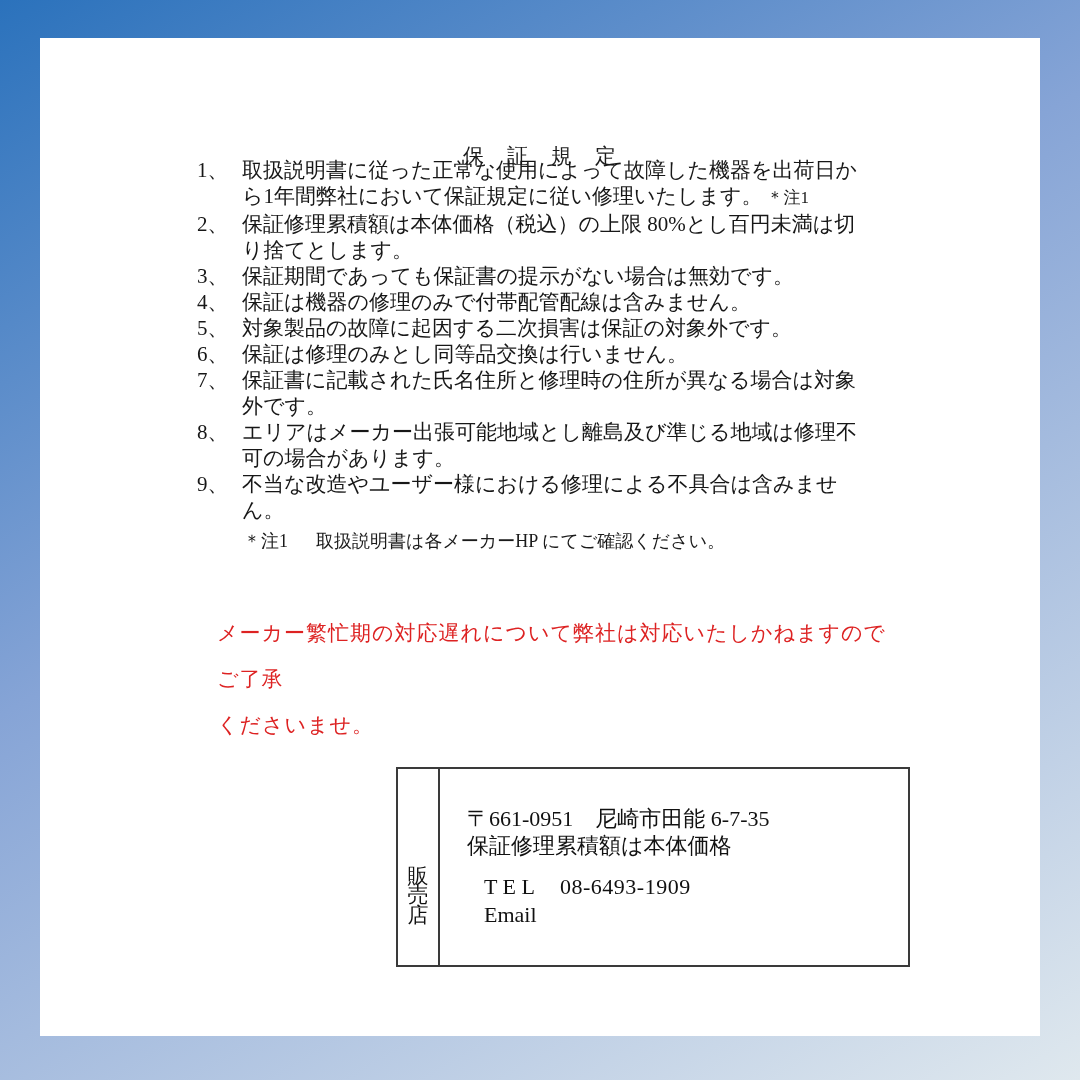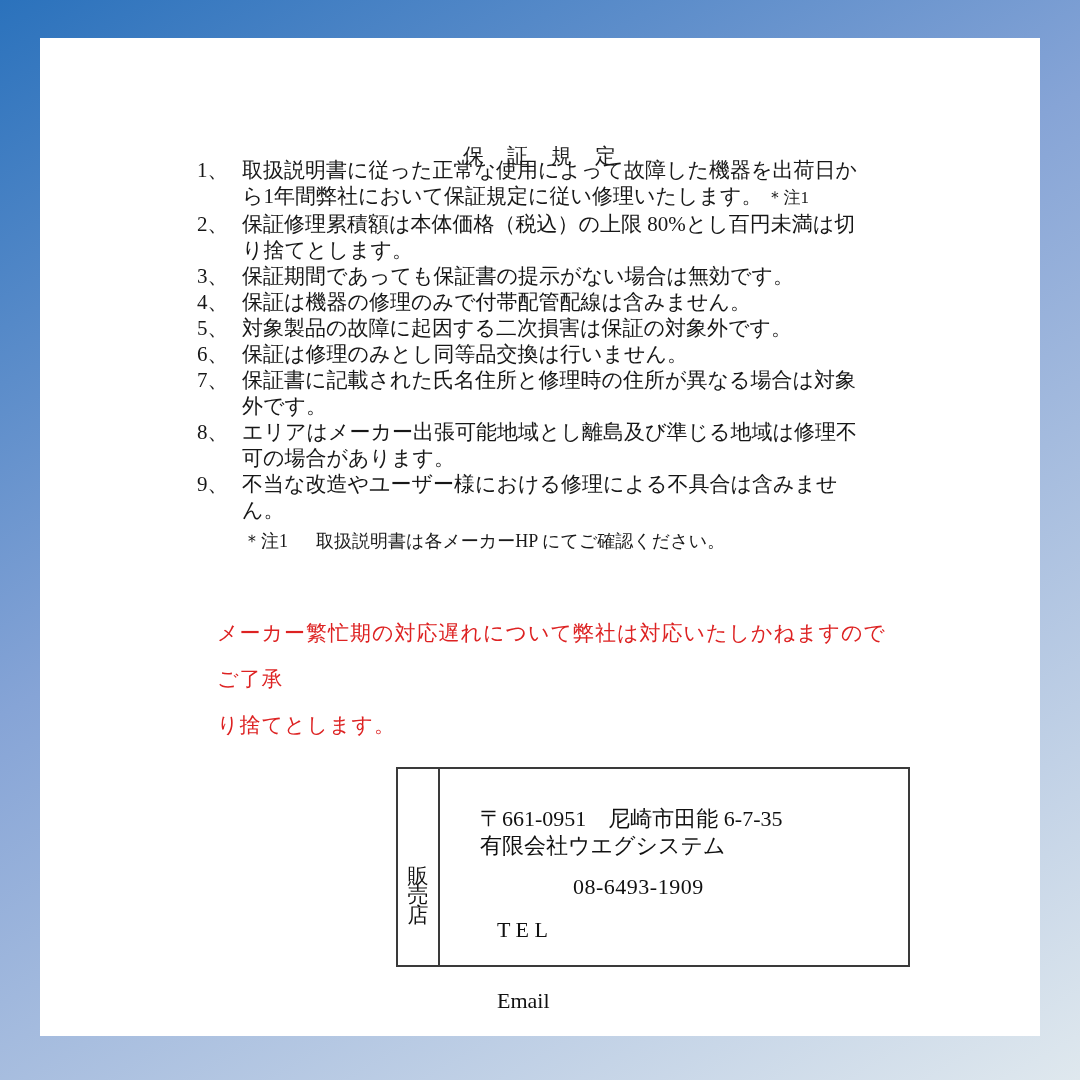--- a/index.html
+++ b/index.html
@@ -49,26 +49,26 @@
   .dealer-label-col{
     flex:none;width:40px;border-right:2px solid #3a3a3a;
     display:flex;align-items:center;justify-content:center;
   }
   .dealer-label-text{
     writing-mode:vertical-rl;text-orientation:upright;
     font-size:21px;letter-spacing:19px;color:#111;
     padding-top:19px;
   }
   .dealer-content{
-    flex:1;padding:36px 10px 0 40px;font-size:22px;color:#111;
+    flex:1;padding:36px 10px 0 27px;font-size:22px;color:#111;
   }
   .dealer-address{line-height:27px;white-space:pre;}
   .dealer-company{line-height:27px;margin-bottom:14px;white-space:pre;}
   .contact-row{display:flex;margin-left:17px;line-height:28px;white-space:pre;}
-  .contact-label{flex:none;width:76px;margin-top:43px;}
+  .contact-label{flex:none;width:76px;}
   .contact-value{letter-spacing:0.5px;}
 </style>
 </head>
 <body>
 
 <div class="page">
 
   <div class="title">保　証　規　定</div>
 
   <div class="list">
@@ -113,29 +113,29 @@
       <span class="item-text">不当な改造やユーザー様における修理による不具合は含みません。</span>
     </div>
   </div>
 
   <div class="note-line">
     <span>＊注1</span>
     <span>取扱説明書は各メーカーHP にてご確認ください。</span>
   </div>
 
   <div class="notice">メーカー繁忙期の対応遅れについて弊社は対応いたしかねますのでご了承
-り捨てとします。</div>
+くださいませ。</div>
 
   <div class="dealer-box">
     <div class="dealer-label-col">
       <div class="dealer-label-text">販売店</div>
     </div>
     <div class="dealer-content">
       <div class="dealer-address">〒661-0951　尼崎市田能 6-7-35</div>
-      <div class="dealer-company">有限会社ウエグシステム</div>
+      <div class="dealer-company">保証修理累積額は本体価格</div>
       <div class="contact-row">
         <span class="contact-label">T E L</span>
         <span class="contact-value">08-6493-1909</span>
       </div>
       <div class="contact-row">
         <span class="contact-label">Email</span>
       </div>
     </div>
   </div>
 

